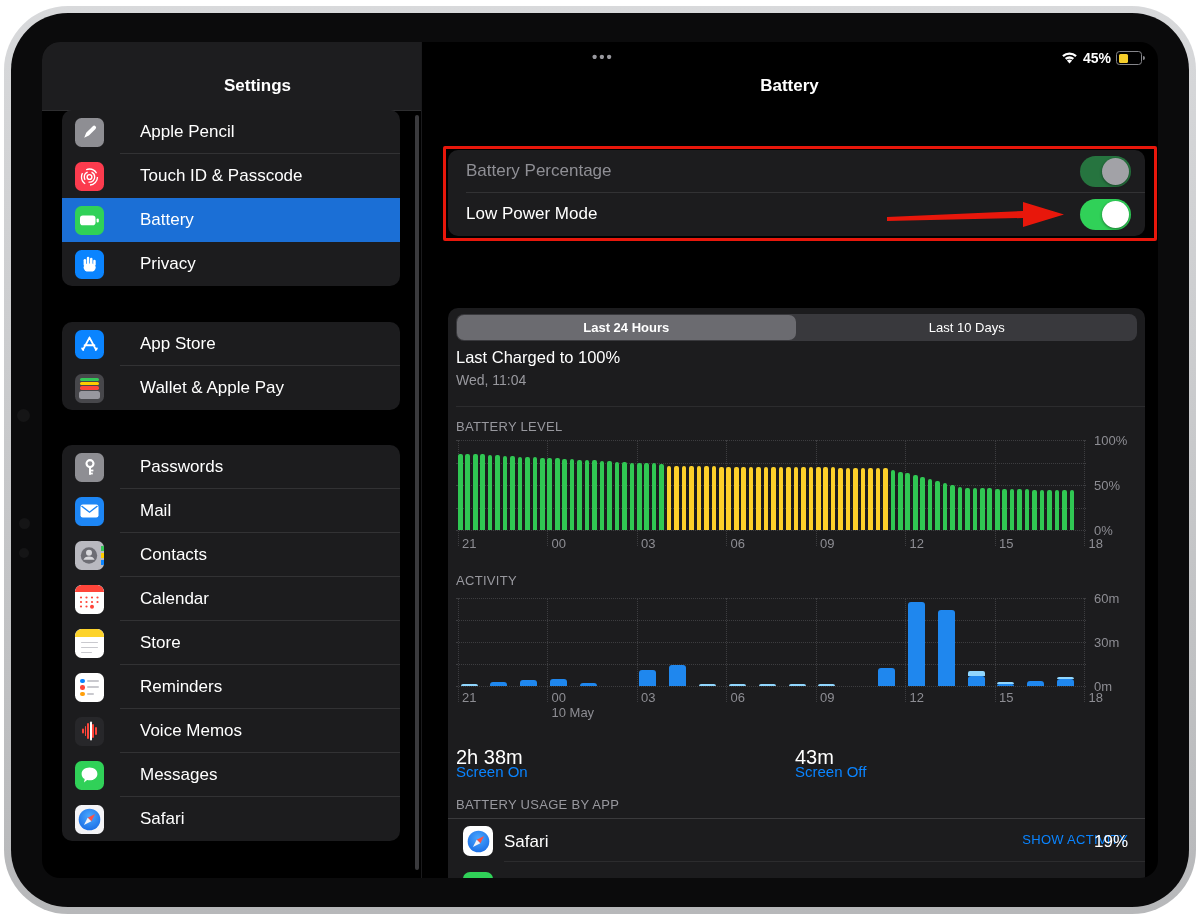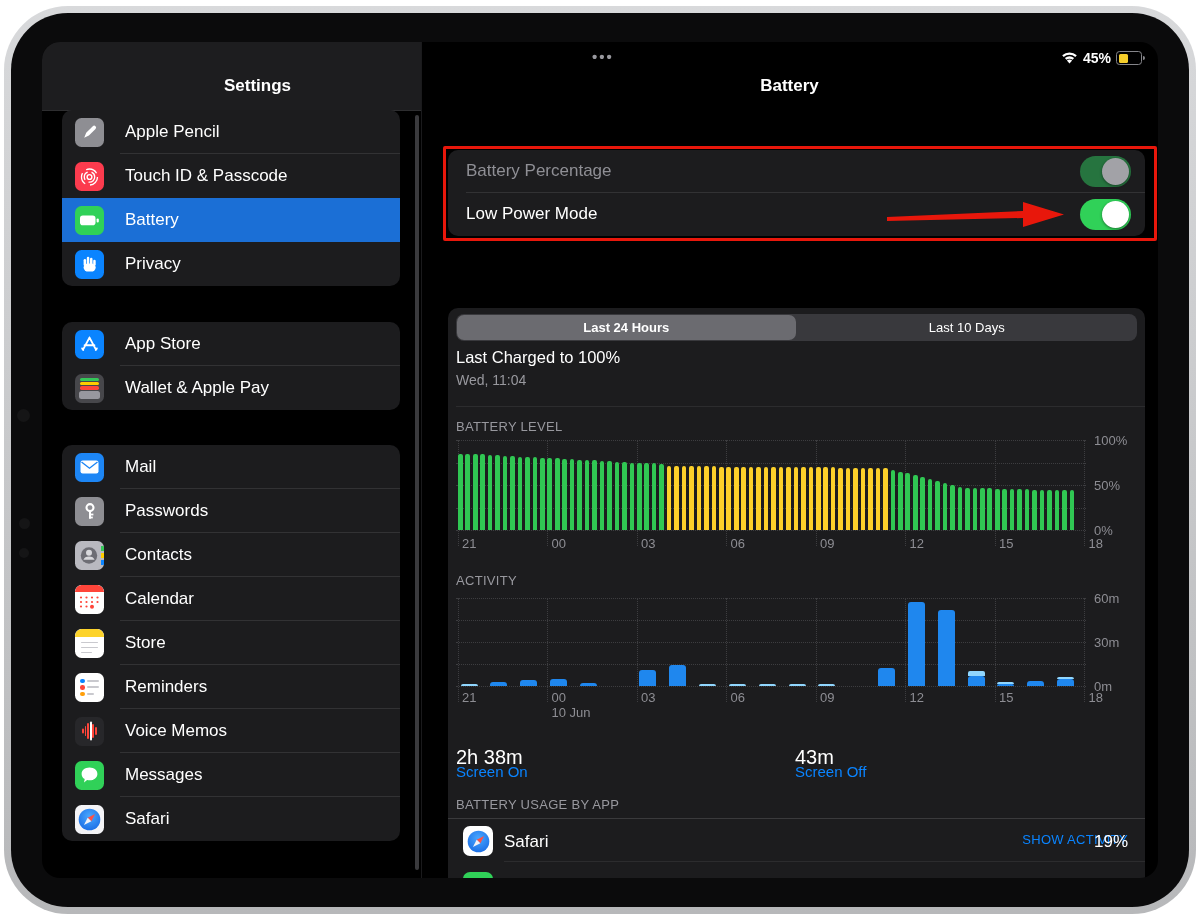--- a/index.html
+++ b/index.html
@@ -16,21 +16,21 @@
   .sidebar-title{position:absolute;left:0;top:34px;width:379px;text-align:center;color:#fff;font-size:17px;font-weight:bold;margin-left:26px;}
   .panel-divider{position:absolute;left:379px;top:0;width:1px;height:836px;background:#1a1a1c;}
   .sb-scrollbar{position:absolute;left:373px;top:73px;width:4px;height:755px;border-radius:2px;background:#3a3a3d;}
   .group{position:absolute;left:20px;width:338px;background:#1c1c1e;border-radius:10px;}
   .srow{position:relative;height:44px;display:flex;align-items:center;padding-left:13px;box-sizing:border-box;}
   .srow.selected{background:#1b6fd6;}
   .group .srow:first-child{border-radius:10px 10px 0 0;}
   .group .srow:last-child{border-radius:0 0 10px 10px;}
   .group .srow:only-child{border-radius:10px;}
   .srow-sep{position:absolute;left:58px;right:0;bottom:0;height:1px;background:#323234;}
-  .srow-label{color:#fff;font-size:17px;margin-left:21px;white-space:nowrap;}
+  .srow-label{color:#fff;font-size:17px;margin-left:36px;white-space:nowrap;}
   .ic{width:29px;height:29px;border-radius:6.5px;flex:none;position:relative;display:flex;align-items:center;justify-content:center;overflow:hidden;}
   
   .w-s{position:absolute;left:5px;right:5px;height:3.4px;border-radius:1.7px;}
   .w-front{position:absolute;left:4px;right:4px;top:17px;height:8px;border-radius:2.5px;background:#97979e;}
   
   .band{position:absolute;left:0;top:0;right:0;}
   .nline{position:absolute;left:6px;right:6px;height:1.8px;background:#c9c9ce;border-radius:1px;}
   .rdot{position:absolute;width:4.5px;height:4.5px;border-radius:50%;}
   .rline{position:absolute;left:12px;right:5px;height:1.8px;background:#c9c9ce;border-radius:1px;}
   .vm-bar{position:absolute;bottom:50%;transform:translateY(50%);width:1.8px;border-radius:1px;background:#ff453a;}
@@ -143,39 +143,39 @@
               <span class="w-s" style="top:4px;background:#34c759"></span>
               <span class="w-s" style="top:8.4px;background:#ffcc00"></span>
               <span class="w-s" style="top:12.8px;background:#ff453a"></span>
               <span class="w-front"></span>
             </span>
             <span class="srow-label">Wallet &amp; Apple Pay</span>
           </div>
         </div>
         <div class="group" style="top: 403px;">
           <div class="srow">
-            <span class="ic" style="background: rgb(29, 134, 245);">
-              <svg width="19" height="14" viewBox="0 0 19 14">
-                <rect x="0.5" y="0.5" width="18" height="13" rx="2.2" fill="#fff"></rect>
-                <path d="M1.5 2 L9.5 8.2 L17.5 2" stroke="#1d86f5" stroke-width="1.4" fill="none"></path>
-              </svg>
-            </span>
-            <span class="srow-label">Mail</span>
-            <div class="srow-sep"></div>
-          </div>
-          <div class="srow">
             <span class="ic" style="background: rgb(142, 142, 147);">
               <svg width="18" height="19" viewBox="0 0 18 19" fill="#fff">
                 <circle cx="9" cy="5.6" r="3.5" fill="none" stroke="#fff" stroke-width="2.1"></circle>
                 <rect x="8" y="8.6" width="2" height="8.2"></rect>
                 <rect x="9.8" y="11.6" width="2.6" height="1.8"></rect>
                 <rect x="9.8" y="14.6" width="2" height="1.8"></rect>
               </svg>
             </span>
             <span class="srow-label">Passwords</span>
+            <div class="srow-sep"></div>
+          </div>
+          <div class="srow">
+            <span class="ic" style="background: rgb(29, 134, 245);">
+              <svg width="19" height="14" viewBox="0 0 19 14">
+                <rect x="0.5" y="0.5" width="18" height="13" rx="2.2" fill="#fff"></rect>
+                <path d="M1.5 2 L9.5 8.2 L17.5 2" stroke="#1d86f5" stroke-width="1.4" fill="none"></path>
+              </svg>
+            </span>
+            <span class="srow-label">Mail</span>
             <div class="srow-sep"></div>
           </div>
           <div class="srow">
             <span class="ic" style="background: rgb(185, 185, 192);">
               <svg width="29" height="29" viewBox="0 0 29 29">
                 <circle cx="14" cy="14.5" r="8.2" fill="#6d6d74"></circle>
                 <circle cx="14" cy="11.8" r="3" fill="#d8d8dc"></circle>
                 <path d="M8.4 18.8 a5.8 4.6 0 0 1 11.2 0 Z" fill="#d8d8dc"></path>
                 <rect x="26" y="5" width="3" height="5" fill="#34c759"></rect>
                 <rect x="26" y="12" width="3" height="5" fill="#ffcc00"></rect>
@@ -472,21 +472,21 @@
         <div class="bar" style="left: 422.12px; width: 17px; height: 17.6px; background: rgb(31, 135, 238); border-radius: 3px 3px 0px 0px;"></div>
         <div class="bar" style="left: 451.95px; width: 17px; height: 83.6px; background: rgb(31, 135, 238); border-radius: 3px 3px 0px 0px;"></div>
         <div class="bar" style="left: 481.78px; width: 17px; height: 76.2667px; background: rgb(31, 135, 238); border-radius: 3px 3px 0px 0px;"></div>
         <div class="bar" style="left: 511.61px; width: 17px; height: 10.2667px; background: rgb(31, 135, 238); border-radius: 3px 3px 0px 0px;"></div>
         <div class="bar" style="left: 511.61px; width: 17px; bottom: 10.2667px; height: 4.4px; background: rgb(144, 214, 254); border-radius: 2px 2px 0px 0px;"></div>
         <div class="bar" style="left: 541.44px; width: 17px; height: 2.2px; background: rgb(31, 135, 238); border-radius: 3px 3px 0px 0px;"></div>
         <div class="bar" style="left: 541.44px; width: 17px; bottom: 2.2px; height: 2.2px; background: rgb(144, 214, 254); border-radius: 2px 2px 0px 0px;"></div>
         <div class="bar" style="left: 571.27px; width: 17px; height: 5.13333px; background: rgb(31, 135, 238); border-radius: 3px 3px 0px 0px;"></div>
         <div class="bar" style="left: 601.1px; width: 17px; height: 6.6px; background: rgb(31, 135, 238); border-radius: 3px 3px 0px 0px;"></div>
         <div class="bar" style="left: 601.1px; width: 17px; bottom: 6.6px; height: 2.2px; background: rgb(144, 214, 254); border-radius: 2px 2px 0px 0px;"></div>
-        <div class="tick-label" style="left: 95.49px; top: 107px;">10 Jun</div>
+        <div class="tick-label" style="left: 95.49px; top: 107px;">10 May</div>
       </div>
 
     <div class="abs blue" style="left:414px;top:686px;font-size:15px;">Screen On</div>
     <div class="abs stat-big" style="left:414px;top:704px;">2h 38m</div>
     <div class="abs blue" style="left:753px;top:686px;font-size:15px;">Screen Off</div>
     <div class="abs stat-big" style="left:753px;top:704px;">43m</div>
 
     <div class="abs caps" style="left:414px;top:755px;">BATTERY USAGE BY APP</div>
     <div class="abs blue" style="left:700px;top:755px;width:386px;text-align:right;font-size:13px;letter-spacing:.3px;">SHOW ACTIVITY</div>
     <div class="hairline" style="left:406px;top:776px;width:697px;background:#3a3a3c;"></div>

